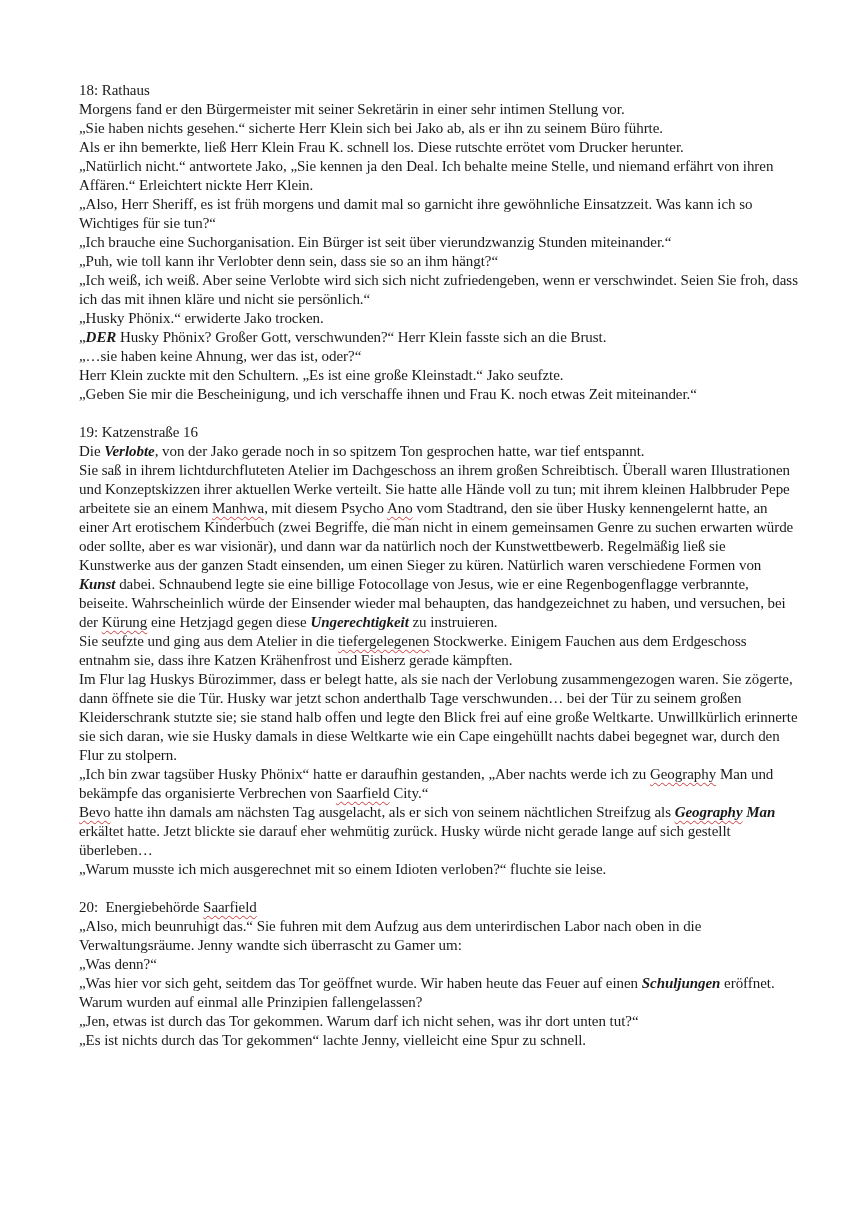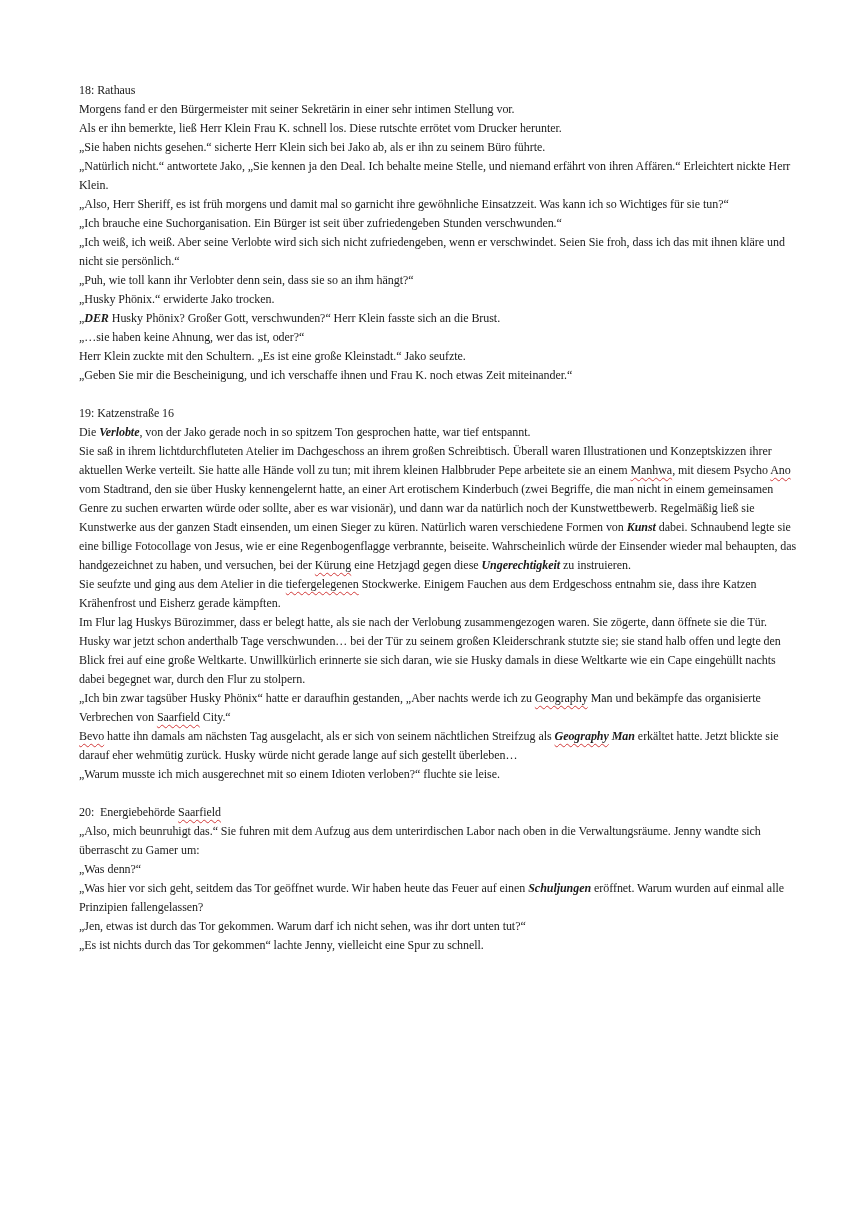--- a/index.html
+++ b/index.html
@@ -1,43 +1,43 @@
 <!DOCTYPE html>
 <html><head>
 <meta charset="utf-8">
 <style>
   html, body { margin: 0; padding: 0; background: #ffffff; }
   body { width: 861px; height: 1223px; overflow: hidden; position: relative; }
   .page {
     position: absolute; left: 79px; top: 81px; width: 720px;
     font-family: "Liberation Serif", "DejaVu Serif", serif;
-    font-size: 12px; line-height: 19px; color: #1a1a1a;
+    font-size: 15px; line-height: 19px; color: #1a1a1a;
     letter-spacing: -0.05px;
   }
   .section { margin: 0 0 19px 0; }
   .heading { display: block; }
   .para { display: block; }
   .it { font-style: italic; font-weight: bold; }
   .sp { text-decoration: underline wavy #d23a3a; text-decoration-thickness: 1px; text-underline-offset: 3px; }
 </style>
 </head>
 <body>
 
 <div class="page">
   <div class="section">
     <span class="heading">18: Rathaus</span>
     <div class="paras">
         <span class="para"><span>Morgens fand er den Bürgermeister mit seiner Sekretärin in einer sehr intimen Stellung vor.</span></span>
+        <span class="para"><span>„Sie haben nichts gesehen.“ sicherte Herr Klein sich bei Jako ab, als er ihn zu seinem Büro führte.</span></span>
         <span class="para"><span>Als er ihn bemerkte, ließ Herr Klein Frau K. schnell los. Diese rutschte errötet vom Drucker herunter.</span></span>
-        <span class="para"><span>„Sie haben nichts gesehen.“ sicherte Herr Klein sich bei Jako ab, als er ihn zu seinem Büro führte.</span></span>
         <span class="para"><span>„Natürlich nicht.“ antwortete Jako, „Sie kennen ja den Deal. Ich behalte meine Stelle, und niemand erfährt von ihren Affären.“ Erleichtert nickte Herr Klein.</span></span>
         <span class="para"><span>„Also, Herr Sheriff, es ist früh morgens und damit mal so garnicht ihre gewöhnliche Einsatzzeit. Was kann ich so Wichtiges für sie tun?“</span></span>
-        <span class="para"><span>„Ich brauche eine Suchorganisation. Ein Bürger ist seit über zufriedengeben Stunden verschwunden.“</span></span>
+        <span class="para"><span>„Ich brauche eine Suchorganisation. Ein Bürger ist seit über vierundzwanzig Stunden miteinander.“</span></span>
+        <span class="para"><span>„Puh, wie toll kann ihr Verlobter denn sein, dass sie so an ihm hängt?“</span></span>
         <span class="para"><span>„Ich weiß, ich weiß. Aber seine Verlobte wird sich sich nicht zufriedengeben, wenn er verschwindet. Seien Sie froh, dass ich das mit ihnen kläre und nicht sie persönlich.“</span></span>
-        <span class="para"><span>„Puh, wie toll kann ihr Verlobter denn sein, dass sie so an ihm hängt?“</span></span>
         <span class="para"><span>„Husky Phönix.“ erwiderte Jako trocken.</span></span>
         <span class="para"><span>„</span><span class="it">DER</span><span> Husky Phönix? Großer Gott, verschwunden?“ Herr Klein fasste sich an die Brust.</span></span>
         <span class="para"><span>„…sie haben keine Ahnung, wer das ist, oder?“</span></span>
         <span class="para"><span>Herr Klein zuckte mit den Schultern. „Es ist eine große Kleinstadt.“ Jako seufzte.</span></span>
         <span class="para"><span>„Geben Sie mir die Bescheinigung, und ich verschaffe ihnen und Frau K. noch etwas Zeit miteinander.“</span></span>
       </div>
   </div>
   <div class="section">
     <span class="heading">19: Katzenstraße 16</span>
     <div class="paras">

